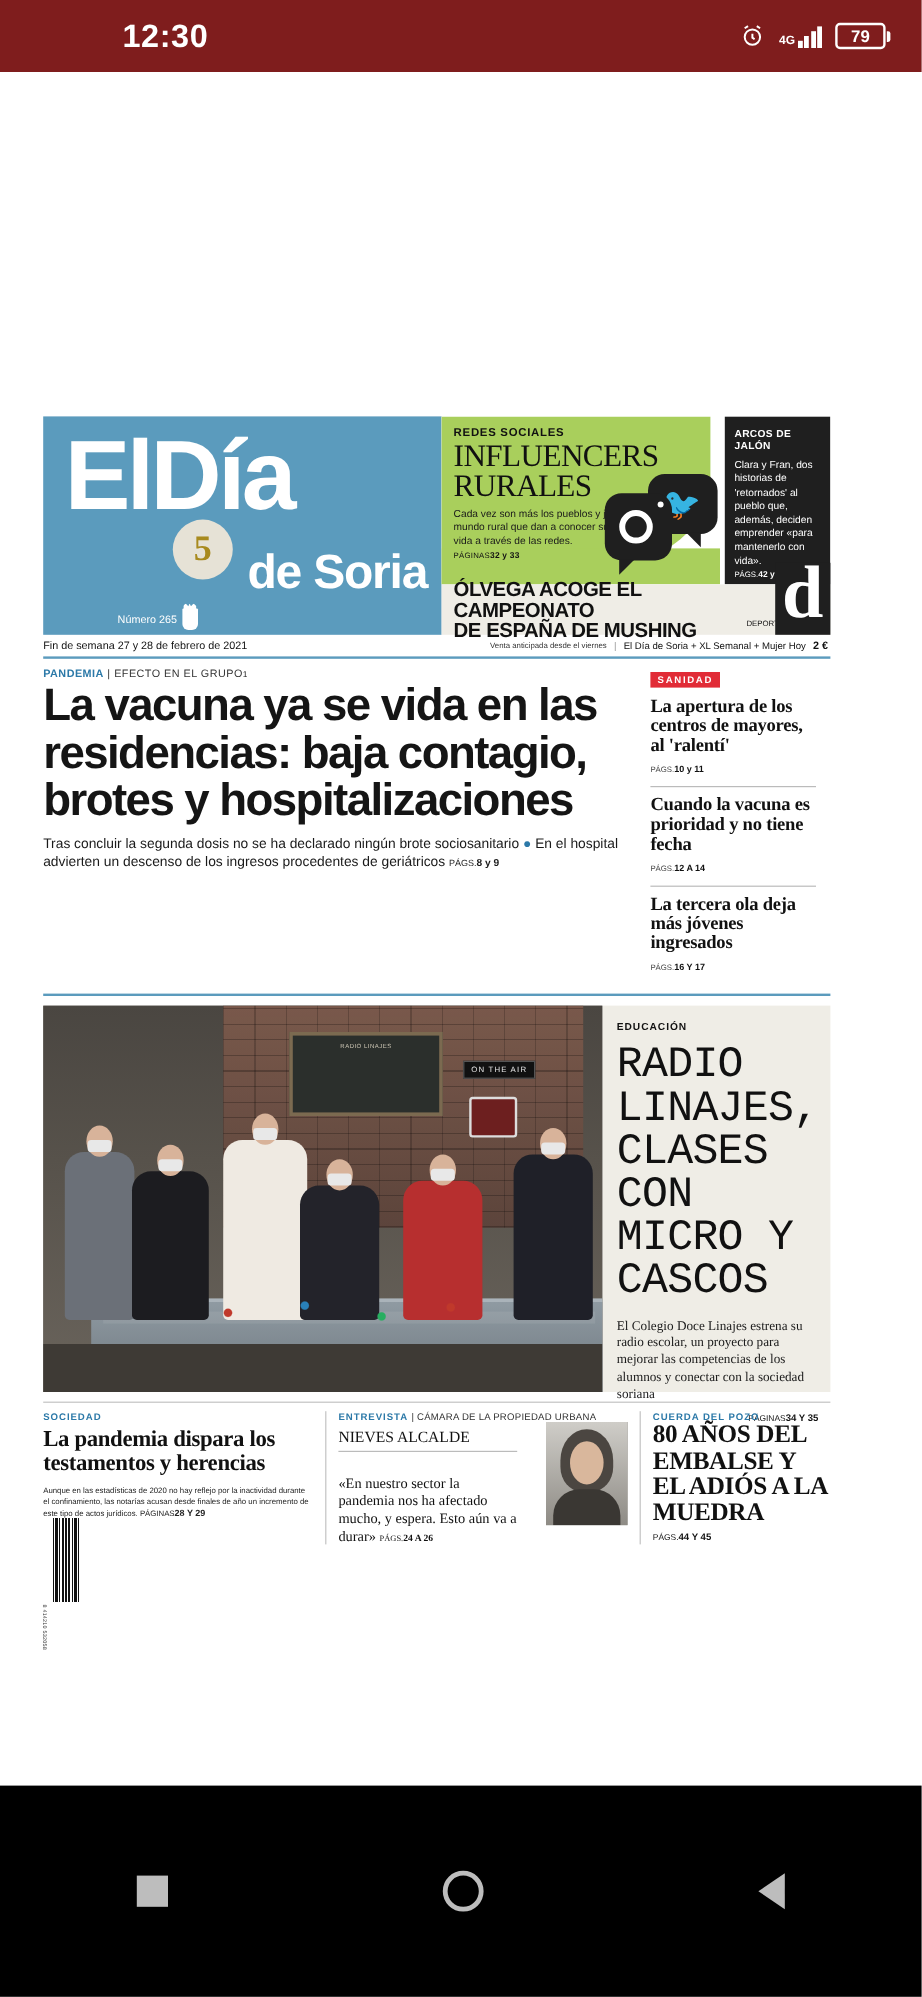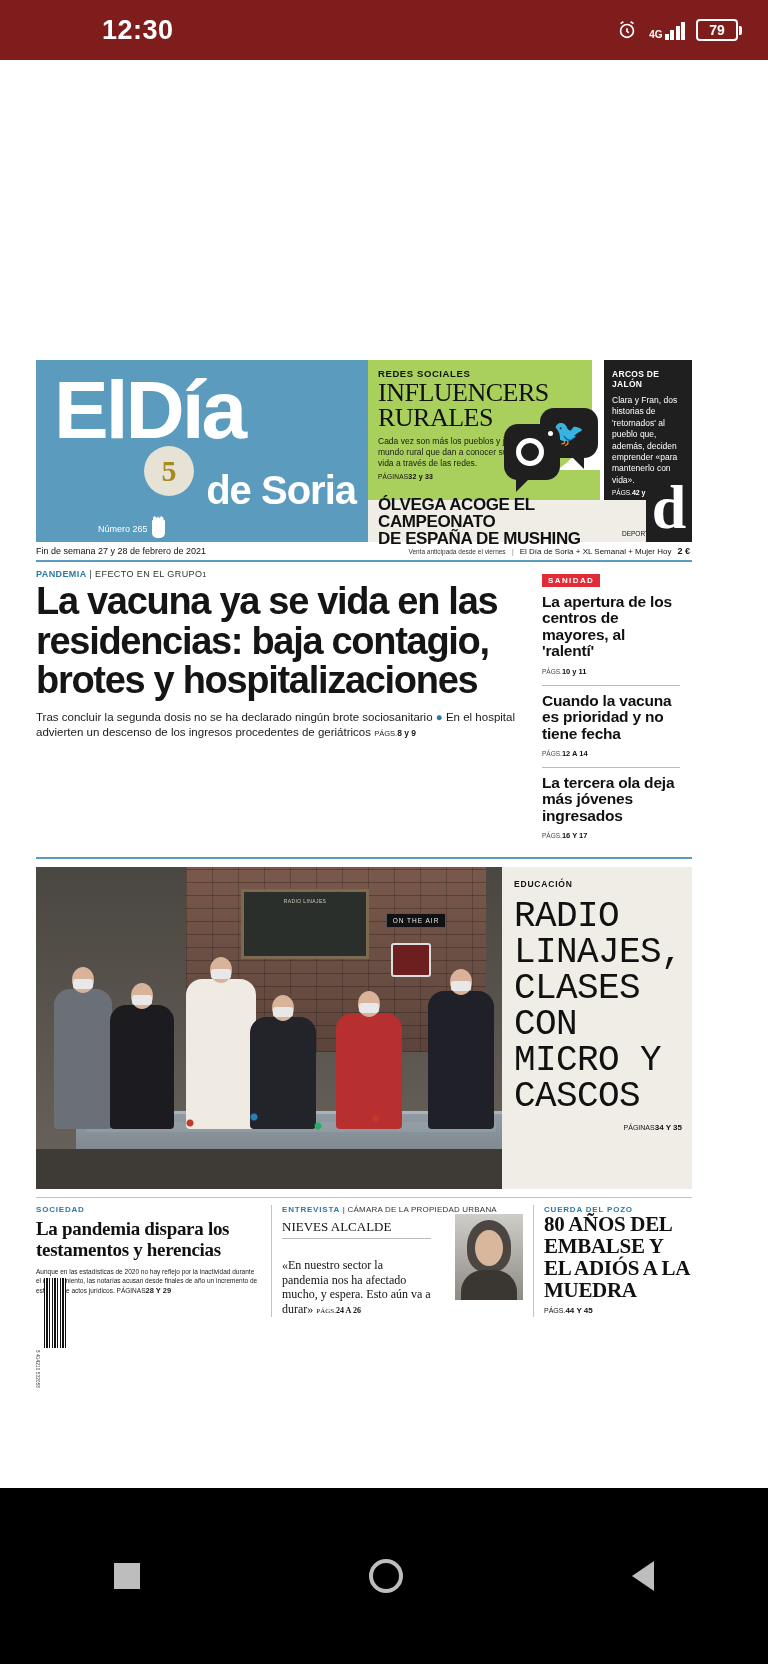--- a/index.html
+++ b/index.html
@@ -50,21 +50,21 @@
   .nav-tri {
     width: 0; height: 0;
     border-top: 15px solid transparent;
     border-bottom: 15px solid transparent;
     border-right: 22px solid #bdbdbd;
   }
 
   
   .page {
     position: absolute;
-    left: 36px; top: 360px;
+    left: 36px; top: 347px;
     width: 656px;
     background: #fff;
     color: #111;
   }
 
   
   .barcode {
     position: absolute; left: 8px; top: 918px;
     width: 22px; height: 70px;
     background: repeating-linear-gradient(90deg,#111 0 1px,#fff 1px 2px,#111 2px 4px,#fff 4px 5px,#111 5px 6px,#fff 6px 8px);
@@ -214,21 +214,21 @@
   .lead-sub .pg b { font-size: 8.5px; }
 
   .sani { width: 138px; }
   .sani-tag {
     background: #e12b36; color:#fff; font-size: 8px; font-weight: 700;
     letter-spacing: 1.4px; padding: 2px 6px; display:inline-block;
   }
   .sani-item { border-bottom: 1px solid #bbb; padding: 7px 0 7px; }
   .sani-item:last-child { border-bottom: none; }
   .sani-h {
-    font-family: Liberation Sans, sans-serif;
+    font-family: Liberation Serif, serif;
     font-weight: 700; font-size: 15.5px; line-height: 1.06; color:#111;
     letter-spacing: -.2px;
   }
   .sani-p { font-size: 6.5px; color:#444; }
   .sani-p b { font-size: 7.5px; color:#111; }
 
   .rule-blue { border-top: 2px solid #5b9bbd; margin-top: 8px; }
 
   
   .mid { display:flex; margin-top: 8px; height: 322px; }
@@ -530,20 +530,21 @@
           <span class="pp-head"></span>
           <span class="pp-mask"></span>
         </div>
 
       <div class="ph-cables"></div>
     </div>
 
     <div class="edu">
       <div class="edu-tag">EDUCACIÓN</div>
       <div class="edu-h">RADIO LINAJES, CLASES CON MICRO Y CASCOS</div>
+      <div class="edu-b">El Colegio Doce Linajes estrena su radio escolar, un proyecto para mejorar las competencias de los alumnos y conectar con la sociedad soriana</div>
       <div class="edu-p">
         <span>PÁGINAS</span><b>34 Y 35</b>
       </div>
     </div>
   </div>
 
   <div class="bot">
 
     <div class="bc1">
       <div class="b-tag">SOCIEDAD</div>

